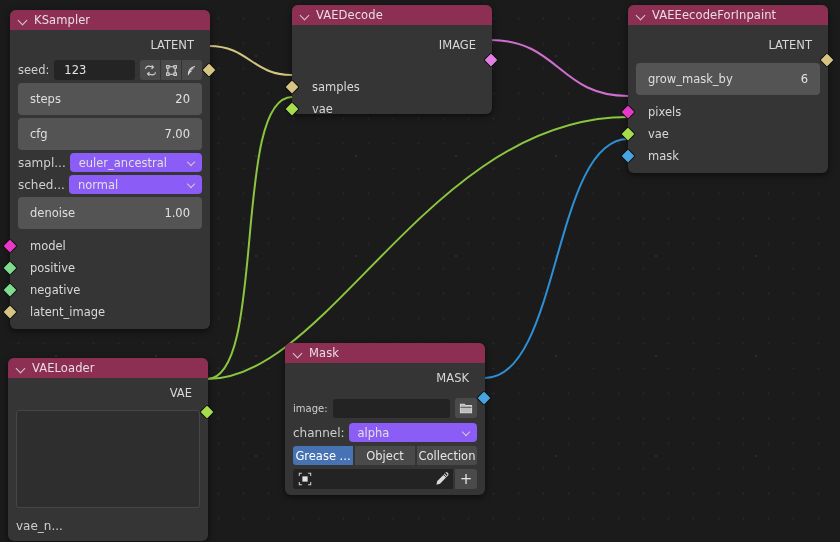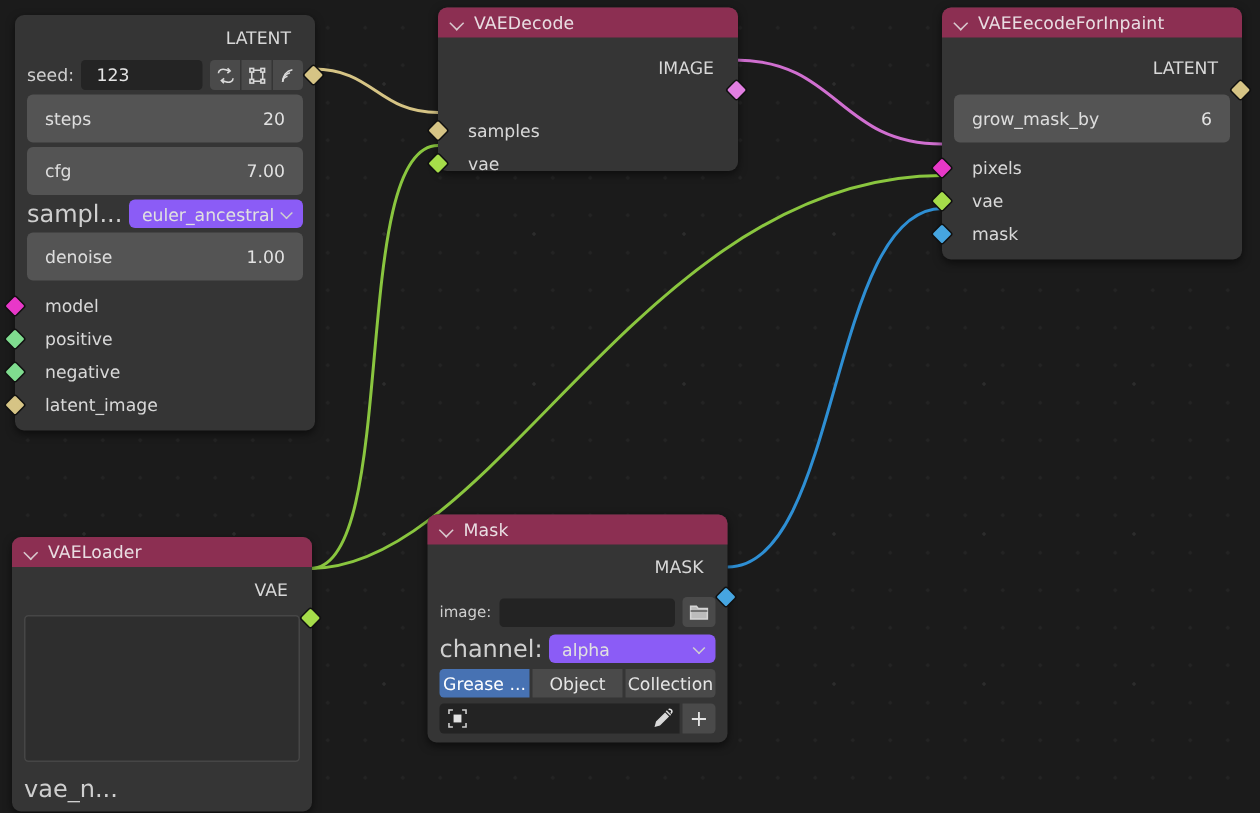--- a/index.html
+++ b/index.html
@@ -118,21 +118,21 @@
     display: flex;
     align-items: center;
     gap: 4px;
     font-size: 11.5px;
     color: #c9c9c9;
   }
   .w-combo-label {
     flex: 0 0 auto;
     white-space: nowrap;
     overflow: hidden;
-    font-size: 16px;
+    font-size: 12px;
     color: #cfcfcf;
   }
   .w-combo {
     flex: 1 1 auto;
     height: 19px;
     background: #8b5cf6;
     border-radius: 4px;
     display: flex;
     align-items: center;
     padding: 0 6px 0 9px;
@@ -289,20 +289,24 @@
     <path d="M490,40 C 559,40 559,96 628,96" fill="none" stroke="#d06fd0" stroke-width="2"></path>
 
     <path d="M207,379 C 267,379 232,97 292,97" fill="none" stroke="#8ac63f" stroke-width="2"></path>
 
     <path d="M207,379 C 330,379 430,117 628,117" fill="none" stroke="#8ac63f" stroke-width="2"></path>
 
     <path d="M485,378 C 560,378 553,139 628,139" fill="none" stroke="#2e8fd4" stroke-width="2"></path>
   </svg>
 
   <div class="node" style="left:10px; top:10px; width:200px;">
+    <div class="node-header" style="background:#8c2f52;">
+      <span class="collapse-caret"></span>
+      <span>KSampler</span>
+    </div>
     <div class="node-body">
 
       <div class="row-out" style="padding-top:4px;">
         <span>LATENT</span>
         <span class="socket" style="background:#d6c485; left:199px; top:40px;"></span>
       </div>
 
       <div class="seed-row">
         <span>seed:</span>
         <span class="seed-field">123</span>
@@ -345,20 +349,27 @@
       </div>
 
       <div class="w-combo-wrap">
         <span class="w-combo-label">sampl...</span>
         <span class="w-combo">
           <span>euler_ancestral</span>
           <span class="caret-dn"></span>
         </span>
       </div>
 
+      <div class="w-combo-wrap">
+        <span class="w-combo-label">sched...</span>
+        <span class="w-combo">
+          <span>normal</span>
+          <span class="caret-dn"></span>
+        </span>
+      </div>
 
       <div class="w-row w-slider">
         <span class="wlabel">denoise</span>
         <span class="wval">1.00</span>
       </div>
 
       <div style="height:6px;"></div>
 
       <div class="row-in">
         <span class="socket" style="background:#e838c8; left:0px; top:11px;"></span>

